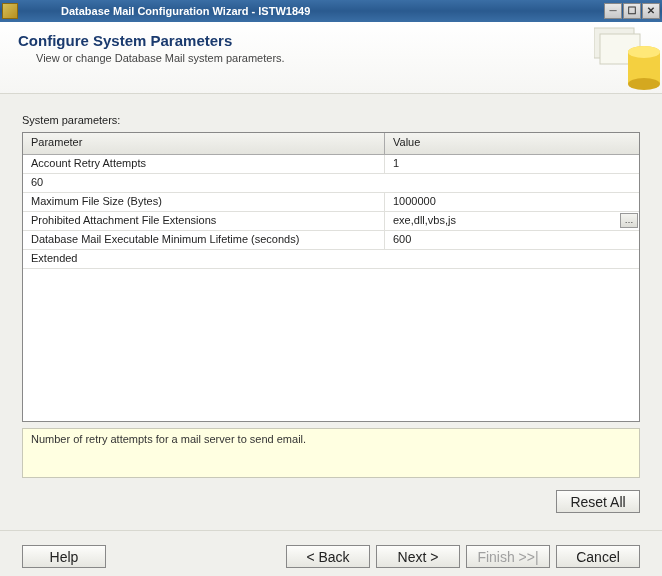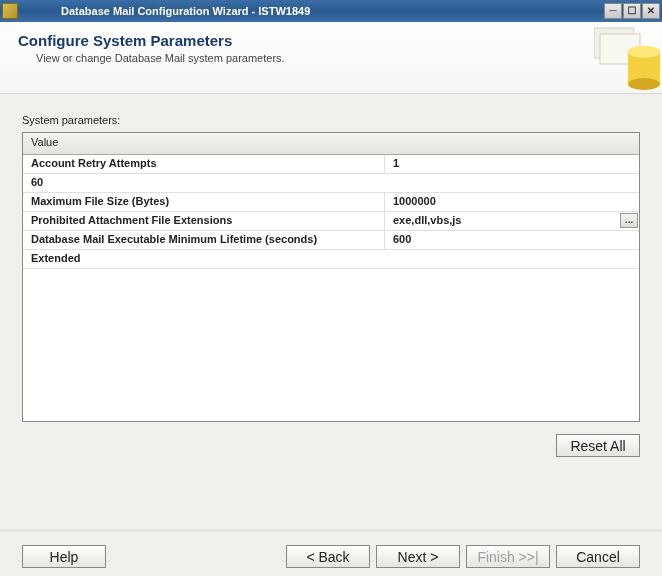--- a/index.html
+++ b/index.html
@@ -108,21 +108,20 @@
     font-size: 11px;
     color: #222;
   }
   .grid-head .col:last-child { border-right: none; }
   .col-param { width: 362px; }
   .col-value { flex: 1; position: relative; }
   .grid-row {
     display: flex;
     border-bottom: 1px solid #e0e0dc;
     height: 19px;
-    font-weight: bold;
   }
   .grid-row .cell {
     padding: 2px 8px;
     font-size: 11px;
     color: #222;
     border-right: 1px solid #e0e0dc;
     overflow: hidden;
     white-space: nowrap;
   }
   .grid-row .cell:last-child { border-right: none; }
@@ -202,20 +201,21 @@
       <ellipse cx="50" cy="30" rx="16" ry="6" fill="#ffe878"></ellipse>
     </svg>
   </div>
 </div>
 
 <div class="body-area">
   <div class="label-sp">System parameters:</div>
 
   <div class="grid-wrap">
     <div class="grid-head">
+      <div class="col col-param">Parameter</div>
       <div class="col col-value">Value</div>
     </div>
     <div class="grid-row">
       <div class="cell col-param">Account Retry Attempts</div>
       <div class="cell col-value">1</div>
     </div>
     <div class="grid-row">
       <div class="cell col-value">60</div>
     </div>
     <div class="grid-row">
@@ -231,20 +231,21 @@
     </div>
     <div class="grid-row">
       <div class="cell col-param">Database Mail Executable Minimum Lifetime (seconds)</div>
       <div class="cell col-value">600</div>
     </div>
     <div class="grid-row">
       <div class="cell col-value">Extended</div>
     </div>
   </div>
 
+  <div class="desc-panel">Number of retry attempts for a mail server to send email.</div>
 
   <div class="reset-row">
     <button class="btn">Reset All</button>
   </div>
 
   <div class="button-bar">
     <button class="btn">Help</button>
     <div class="spacer"></div>
     <button class="btn">&lt; Back</button>
     <button class="btn">Next &gt;</button>

